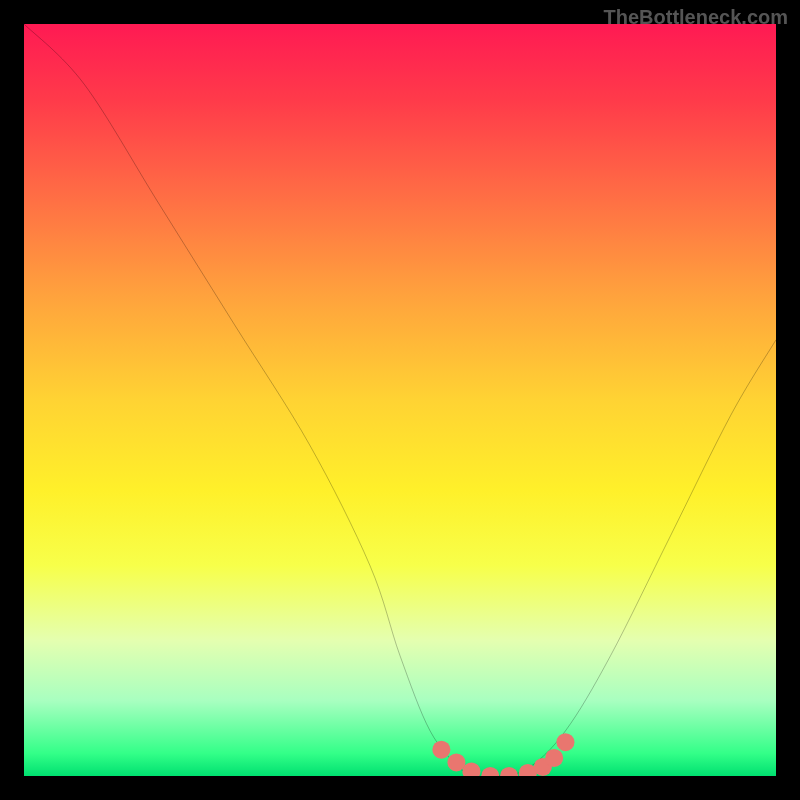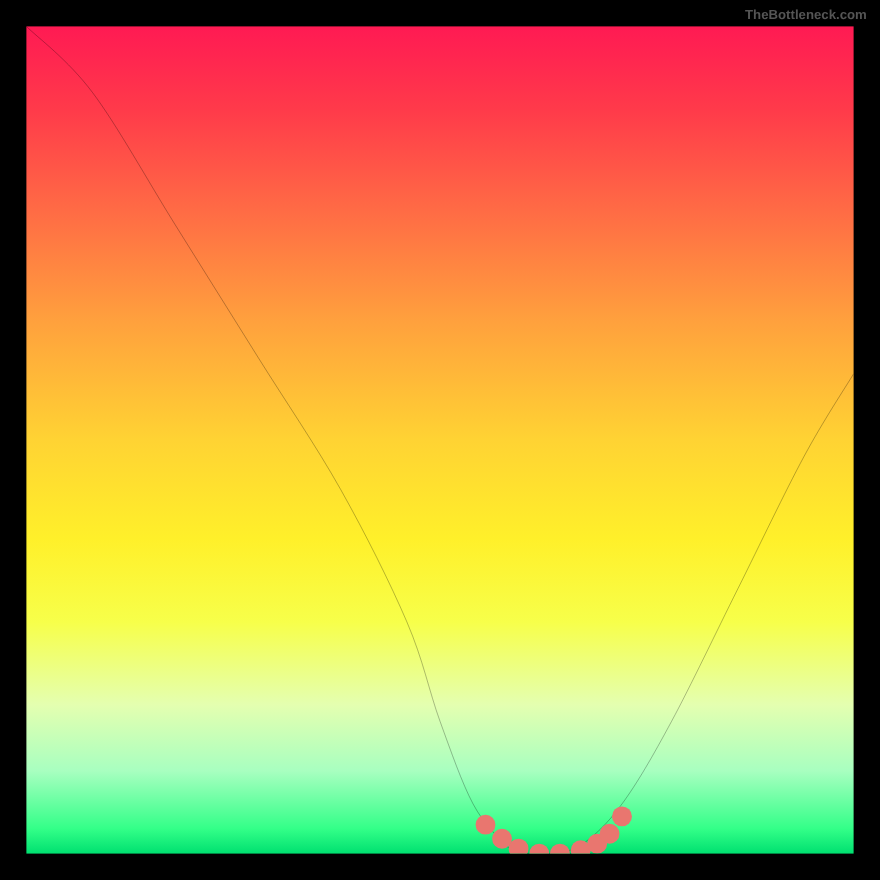--- a/index.html
+++ b/index.html
@@ -2,21 +2,21 @@
 <html><head>
 <meta charset="utf-8">
 <style>
   * { margin: 0; padding: 0; box-sizing: border-box; }
   body { width: 800px; height: 800px; background: #000; position: relative; font-family: Arial, sans-serif; }
   .attribution {
     position: absolute;
     top: 6px;
     right: 12px;
     color: #555;
-    font-size: 12px;
+    font-size: 20px;
     font-weight: bold;
     z-index: 10;
   }
   .chart-area {
     position: absolute;
     left: 24px;
     top: 24px;
     width: 752px;
     height: 752px;
     background: linear-gradient(to bottom,

